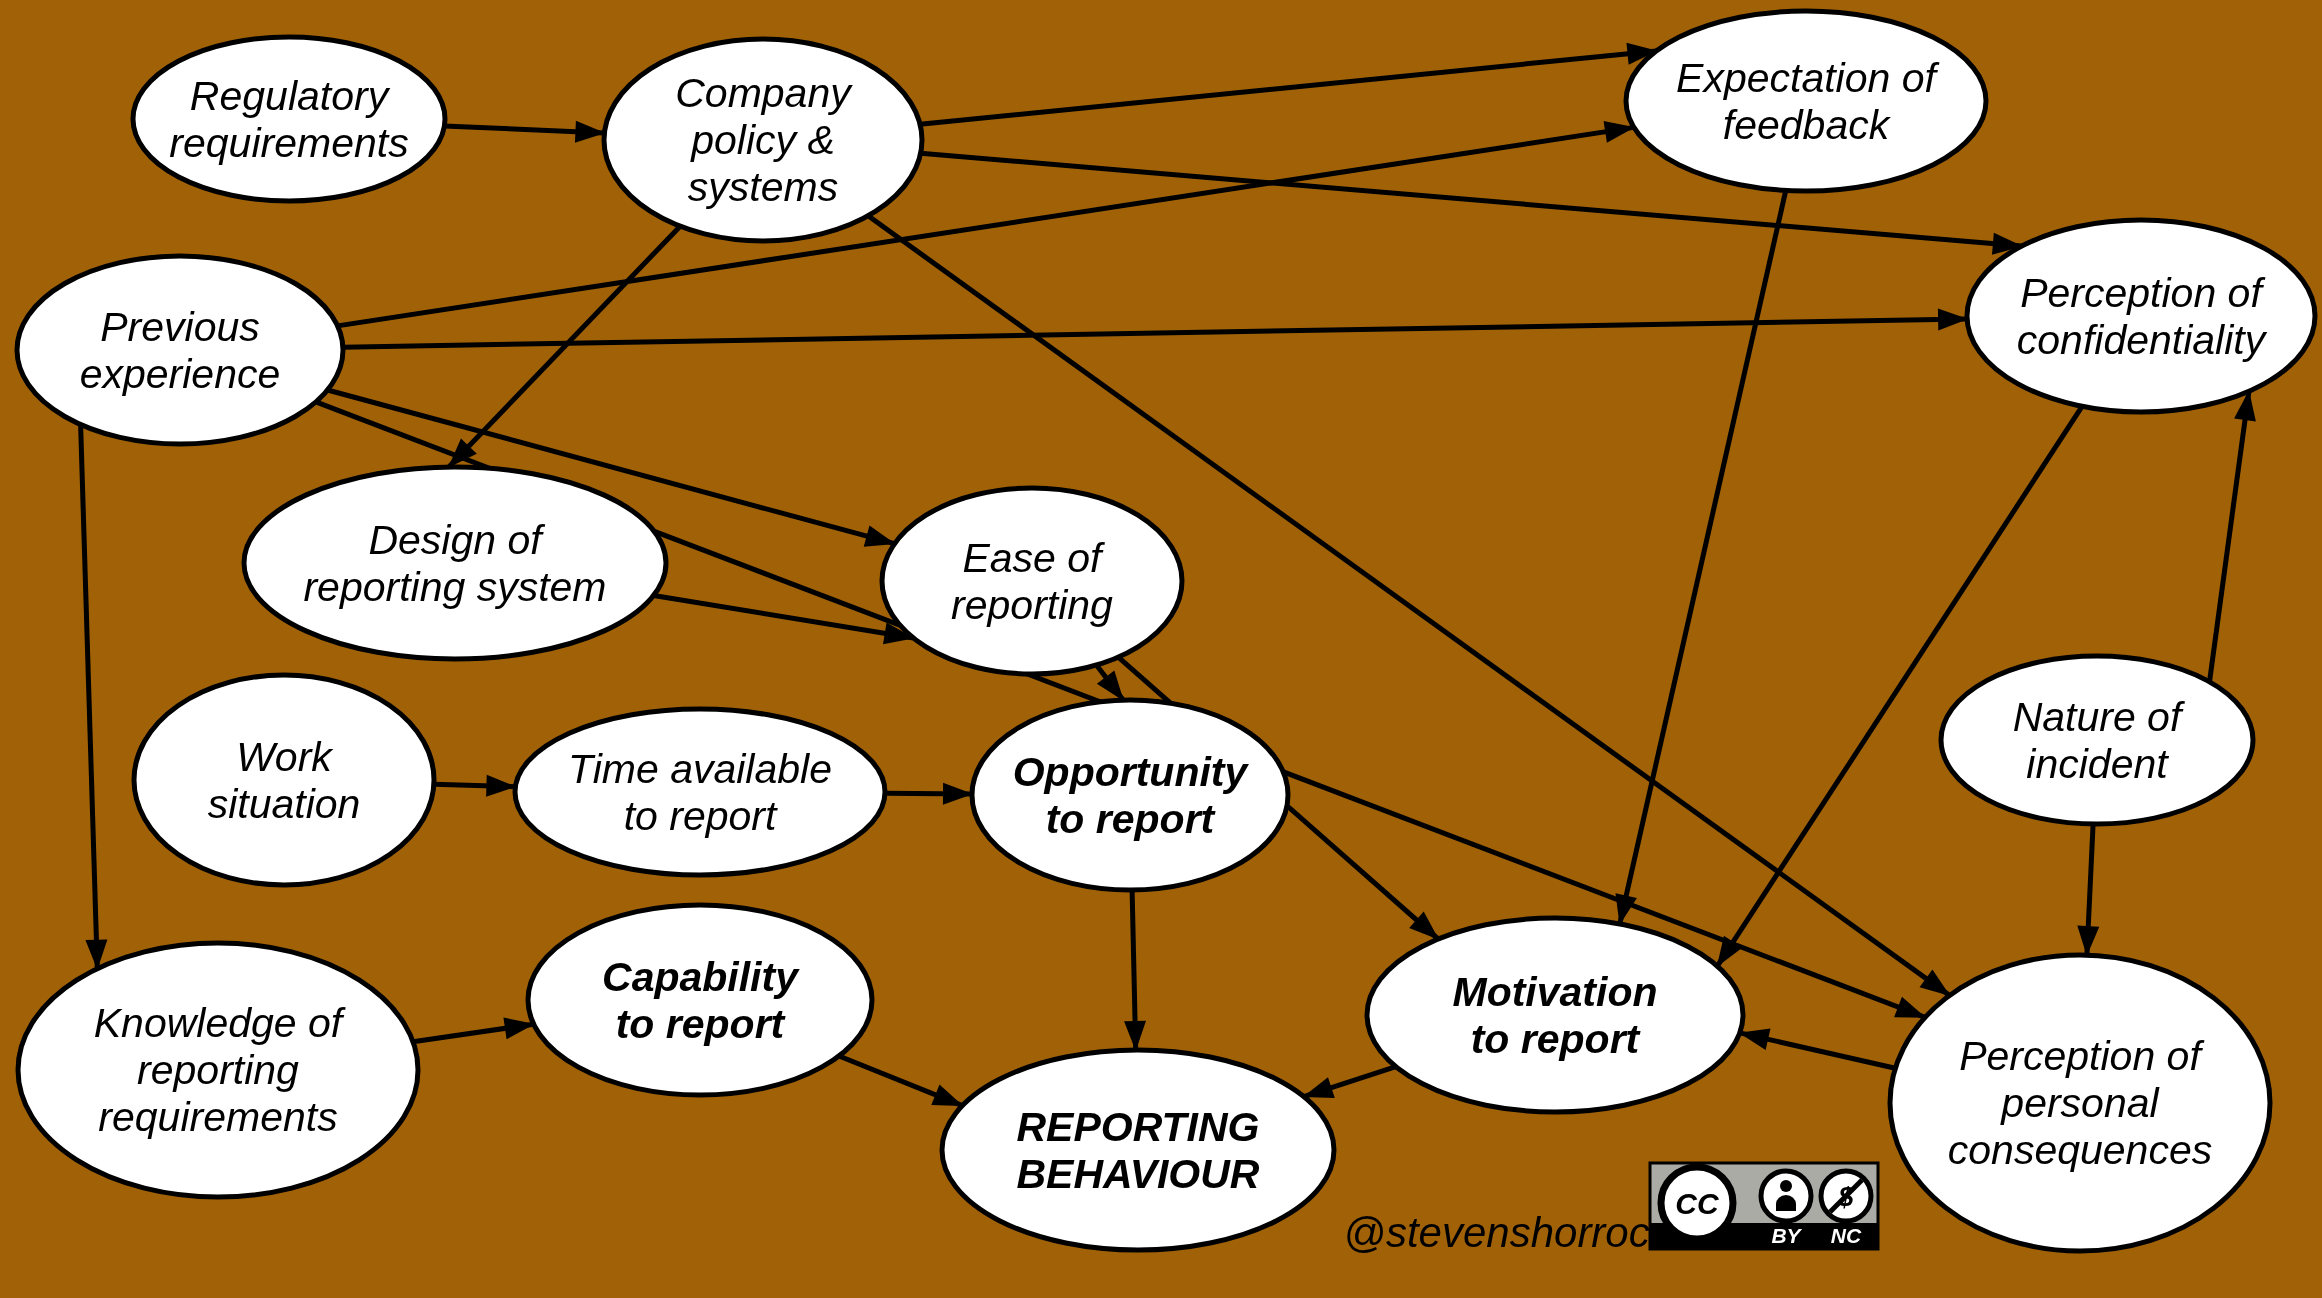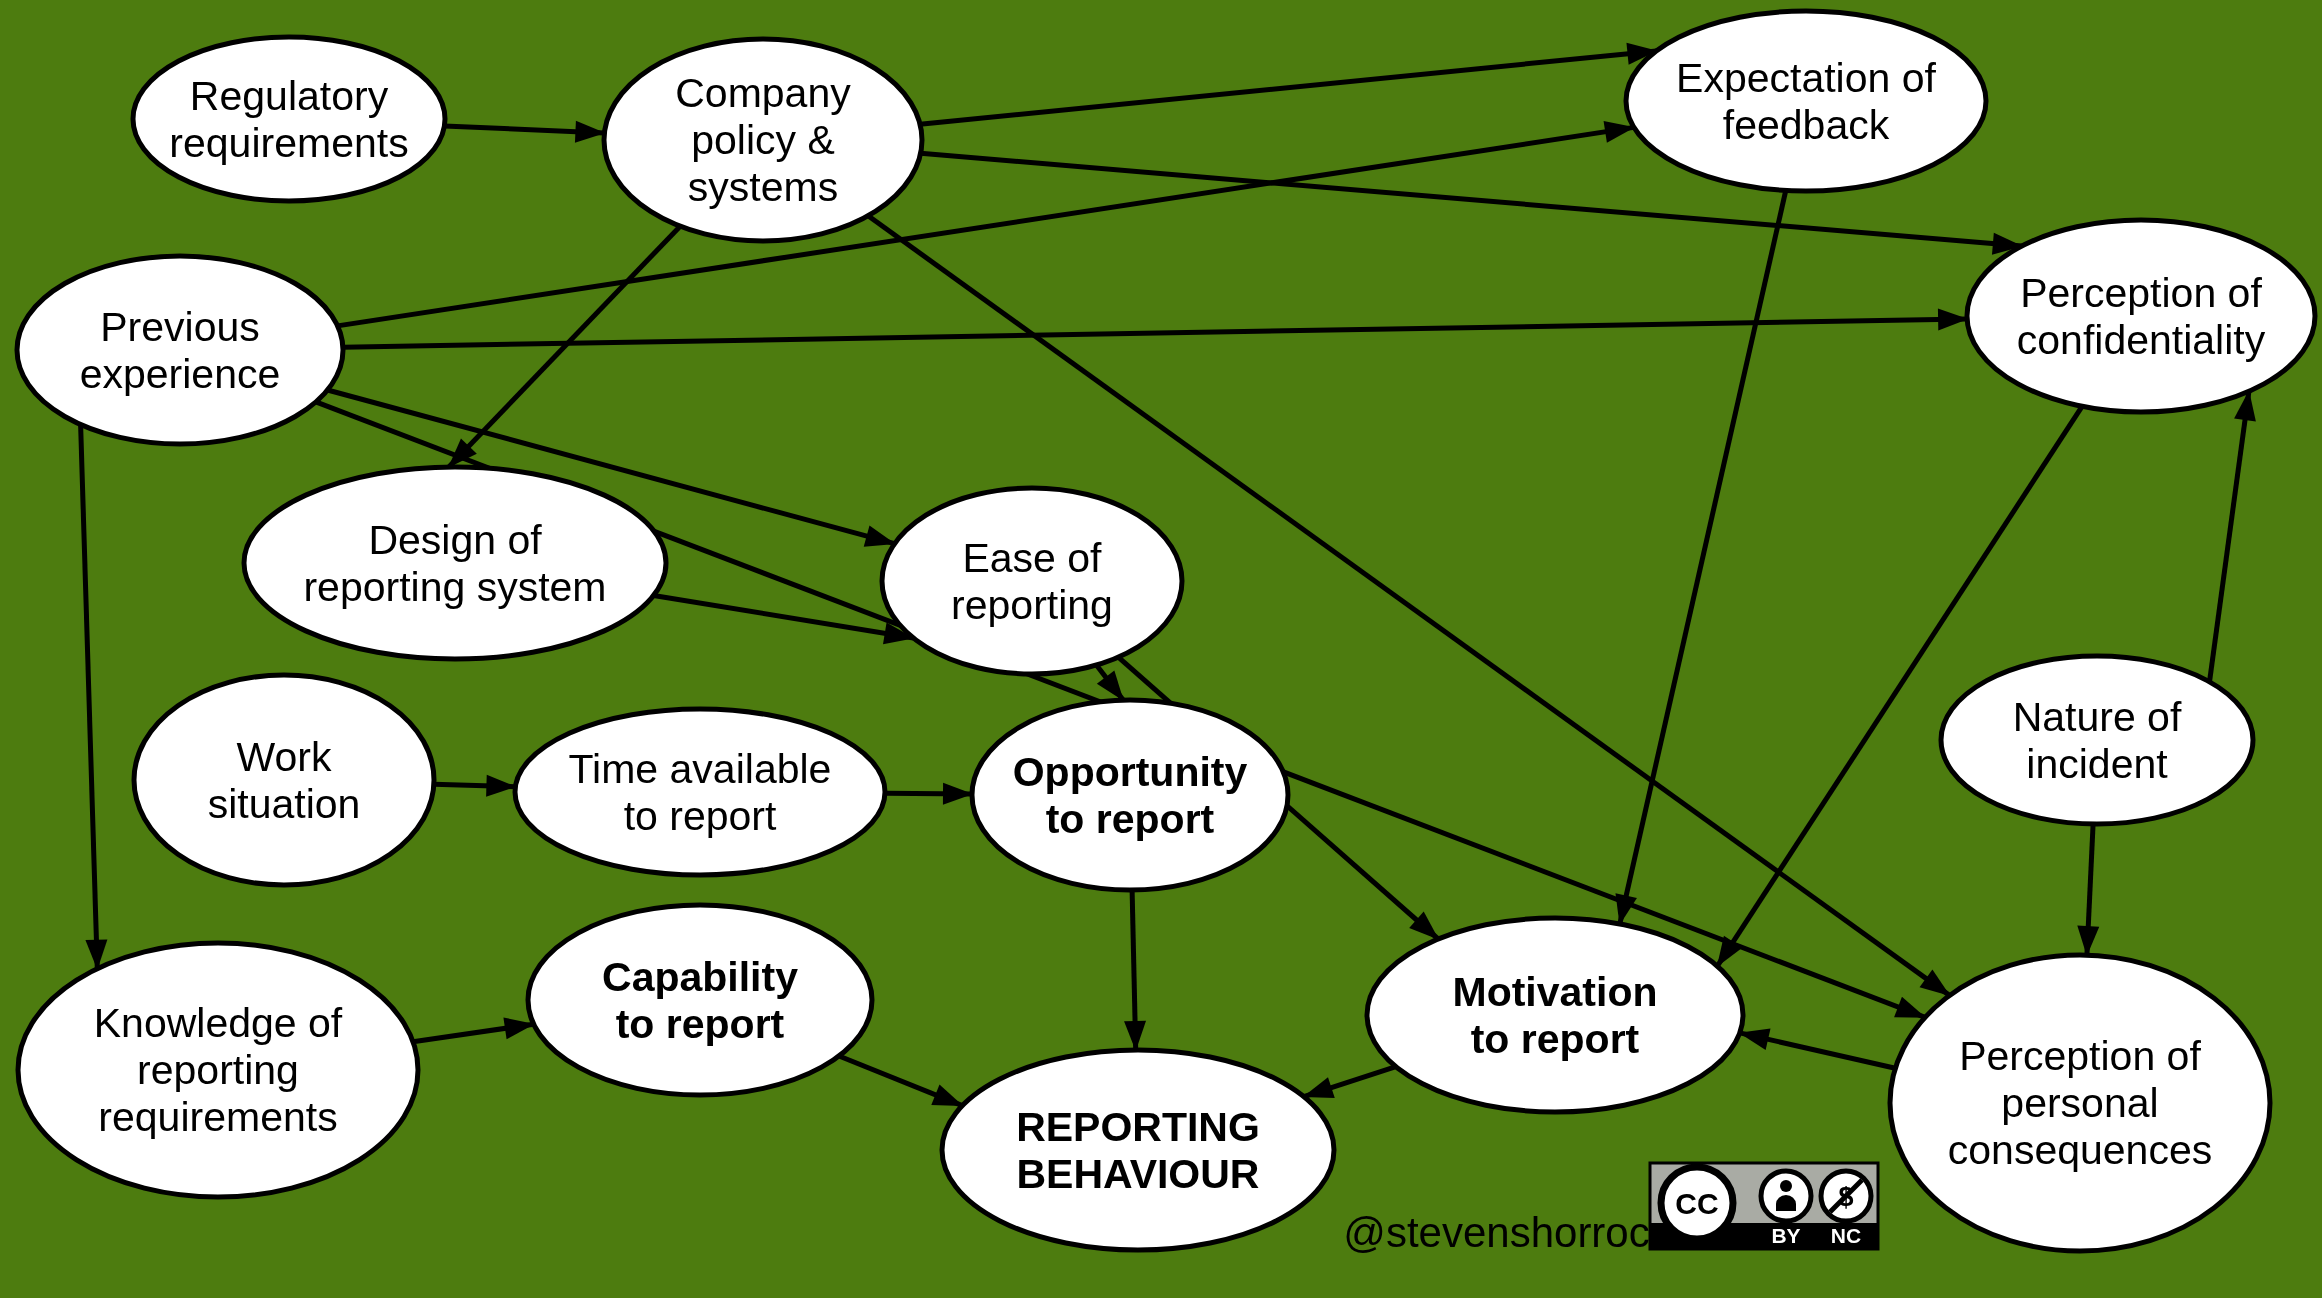--- a/index.html
+++ b/index.html
@@ -4,22 +4,23 @@
 <style>
   html, body {
     margin: 0; padding: 0;
     background: #ffffff;
     width: 2322px; height: 1298px;
     font-family: "Liberation Sans", sans-serif;
   }
   #stage {
     position: relative;
     width: 2322px; height: 1298px;
-    background: #4d7c0f;
+    background: #a16207;
     overflow: hidden;
+    font-style: italic;
   }
   svg { display: block; }
   .node-ellipse { fill: #ffffff; stroke: #000000; stroke-width: 5; }
   .edge-line   { stroke: #000000; stroke-width: 5; fill: none; }
   .node-label  { fill: #000000; font-size: 41px; text-anchor: middle; }
   .node-label.bold { font-weight: 700; }
   .credit-text { fill: #000000; font-size: 42px; text-anchor: middle; }
   .badge-small-label { fill: #ffffff; font-size: 21px; font-weight: 700; text-anchor: middle; }
   .cc-glyph { fill: #000000; font-size: 30px; font-weight: 700; text-anchor: middle; }
 </style>

